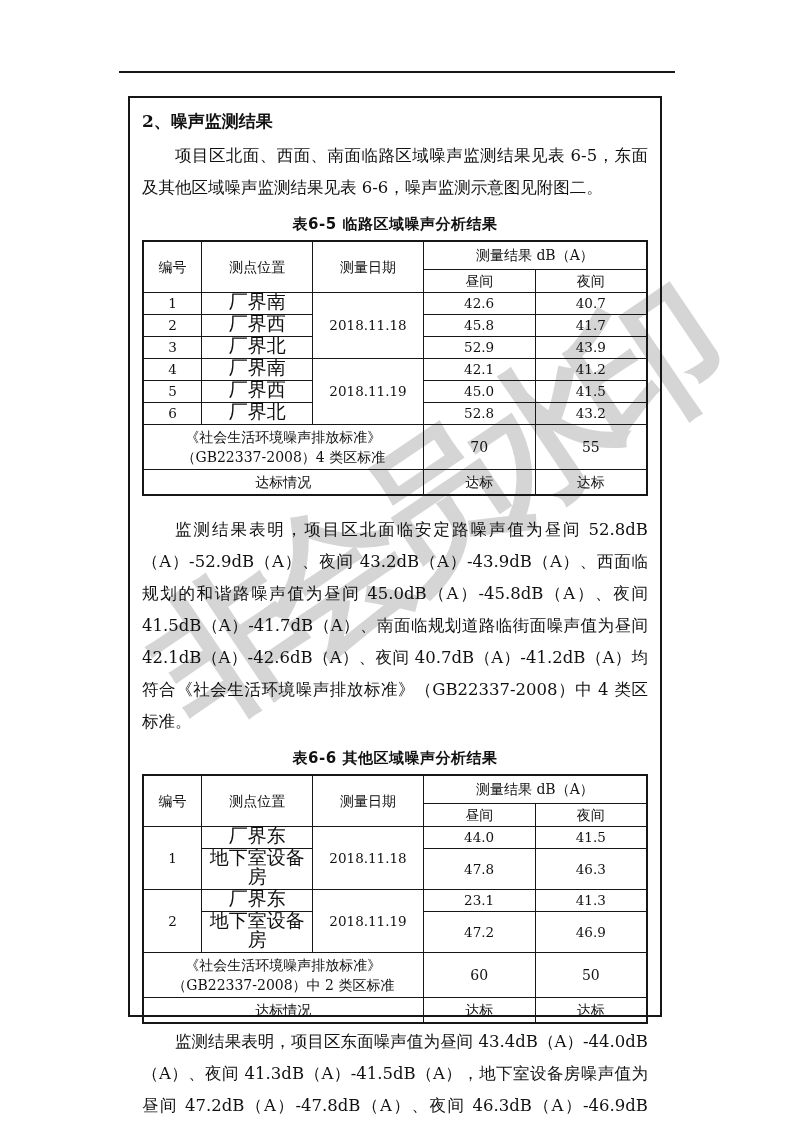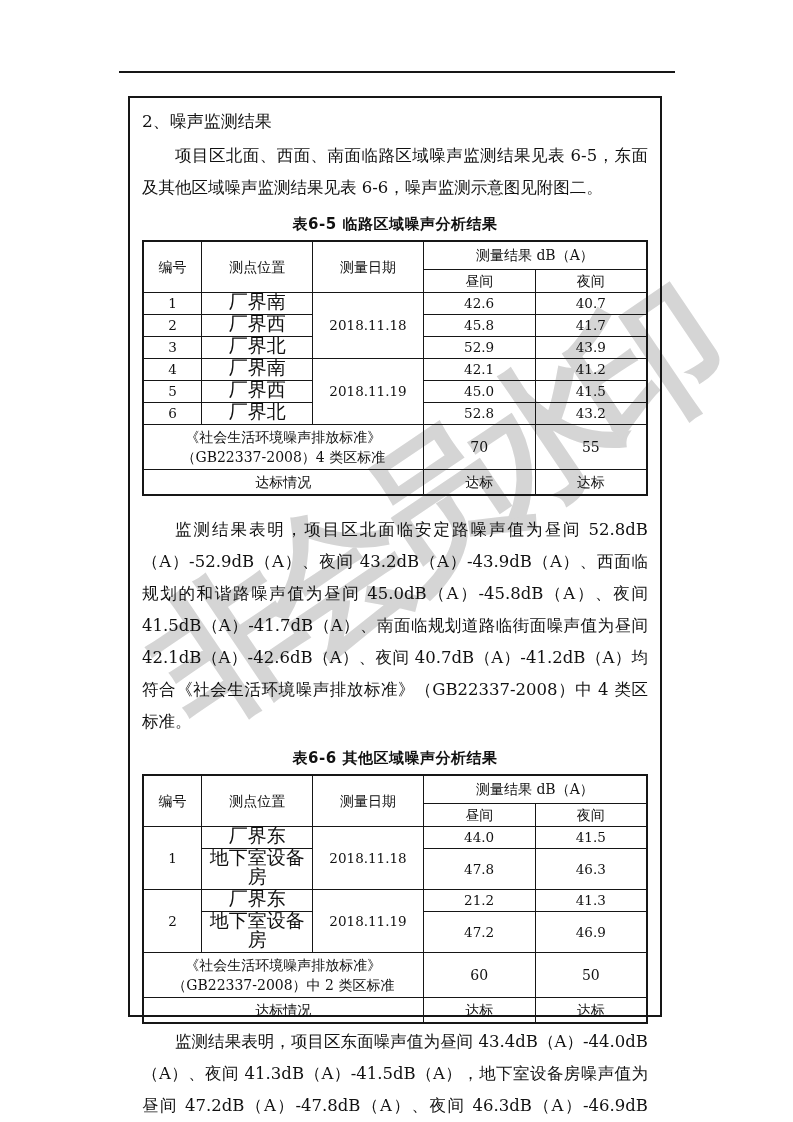--- a/index.html
+++ b/index.html
@@ -25,21 +25,21 @@
   }
   .header-rule {
     position:absolute; top:71px; left:119px; width:556px; z-index:1;
     border-top:2px solid #161616;
   }
   .content-box {
     position:absolute; left:128px; top:96px; width:534px; height:921px; z-index:1;
     border:2px solid #161616; box-sizing:border-box;
     padding:6px 12px 0 12px; background:transparent;
   }
-  .section-heading {font-size:17px; line-height:30px; margin:2px 0 4px 0; font-weight:normal;}
+  .section-heading {font-size:17px; line-height:30px; margin:2px 0 4px 0; font-weight:bold;}
   .para {font-size:16.5px; line-height:32px; margin:0; text-indent:2em; text-align:justify;}
   .table-caption {
     text-align:center; font-family:"DejaVu Sans","Liberation Sans",sans-serif;
     font-weight:bold; font-size:15px; margin:11px 0 6px 0; letter-spacing:0.5px;
   }
   table.noise {width:100%; border-collapse:collapse; table-layout:fixed; border:2px solid #161616;padding-left:28px;}
   table.noise td {
     border:1px solid #161616; text-align:center; vertical-align:middle;
     font-size:14px; line-height:19px; padding:1px 2px; overflow:hidden;
   }
@@ -178,21 +178,21 @@
         </tr>
         <tr class="drow">
           <td class="loc">地下室设备房</td>
           <td>47.8</td>
           <td>46.3</td>
         </tr>
         <tr class="drow">
           <td rowspan="2">2</td>
           <td class="loc">厂界东</td>
           <td rowspan="2">2018.11.19</td>
-          <td>21.2</td>
+          <td>23.1</td>
           <td>41.3</td>
         </tr>
         <tr class="drow">
           <td class="loc">地下室设备房</td>
           <td>47.2</td>
           <td>46.9</td>
         </tr>
         <tr class="srow">
           <td colspan="3">
             <div class="std-label">《社会生活环境噪声排放标准》</div>

